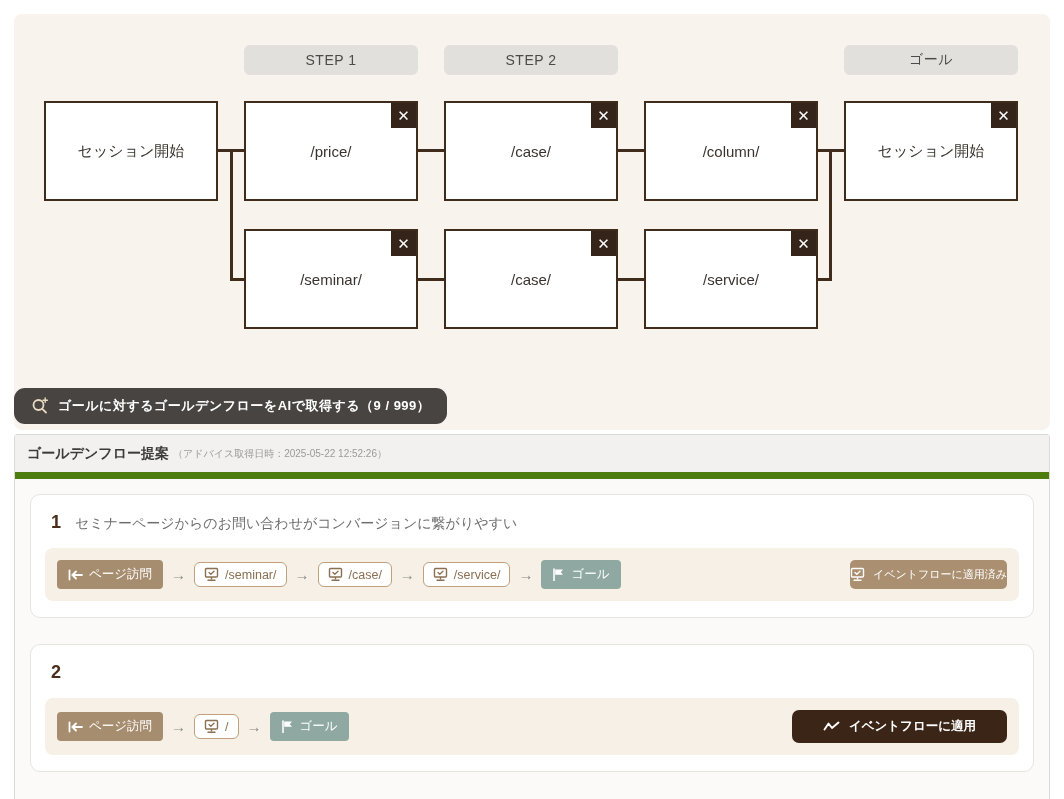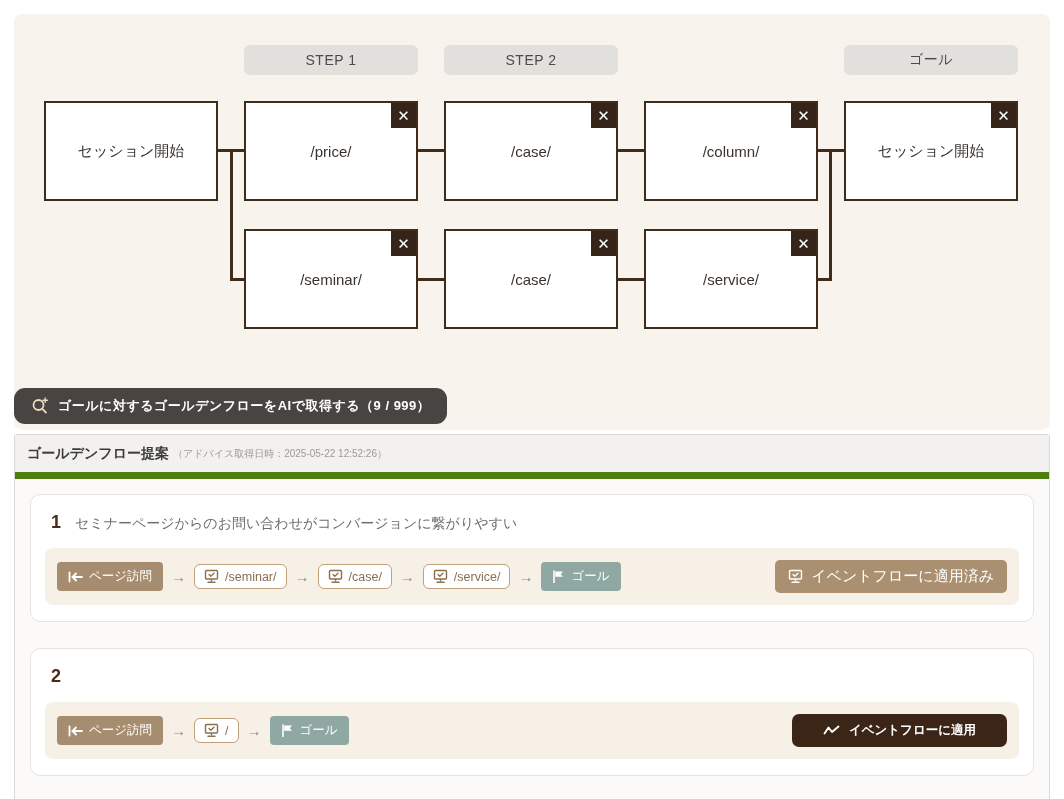--- a/index.html
+++ b/index.html
@@ -82,21 +82,21 @@
     font-size: 12.5px; white-space: nowrap;
   }
   .chip-start { background: #a78d6f; color: #fff; border-radius: 4px; padding: 6px 11px; }
   .chip-page  { background: #ffffff; color: #8a6f51; border: 1px solid #bfa17c; border-radius: 6px; padding: 4px 9px; }
   .chip-goal  { background: #8fa9a2; color: #fff; border-radius: 4px; padding: 6px 11px; }
   .arrow-sep  { color: #8b8b8b; font-size: 15px; margin: 0 8px; }
 
   .applied-badge {
     display: inline-flex; align-items: center; gap: 8px;
     background: #aa8f70; color: #ffffff; border: none; border-radius: 5px;
-    padding: 7px 13px; font-size: 15px; white-space: nowrap;
+    padding: 7px 0; font-size: 11px; white-space: nowrap;
   }
   .apply-button {
     display: inline-flex; align-items: center; gap: 9px;
     background: #3a2517; color: #ffffff; border: none; border-radius: 7px;
     padding: 8px 31px; font-size: 12.5px; font-weight: bold;
     font-family: "Liberation Sans", "DejaVu Sans", sans-serif;
     white-space: nowrap; cursor: pointer;
   }
   .icon-svg { display: block; }
 </style>

